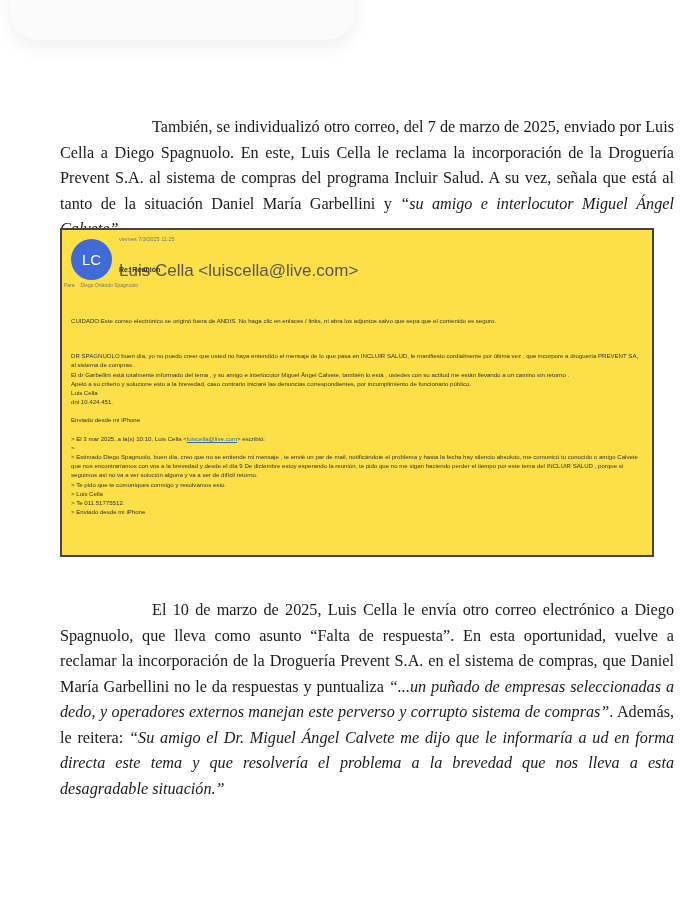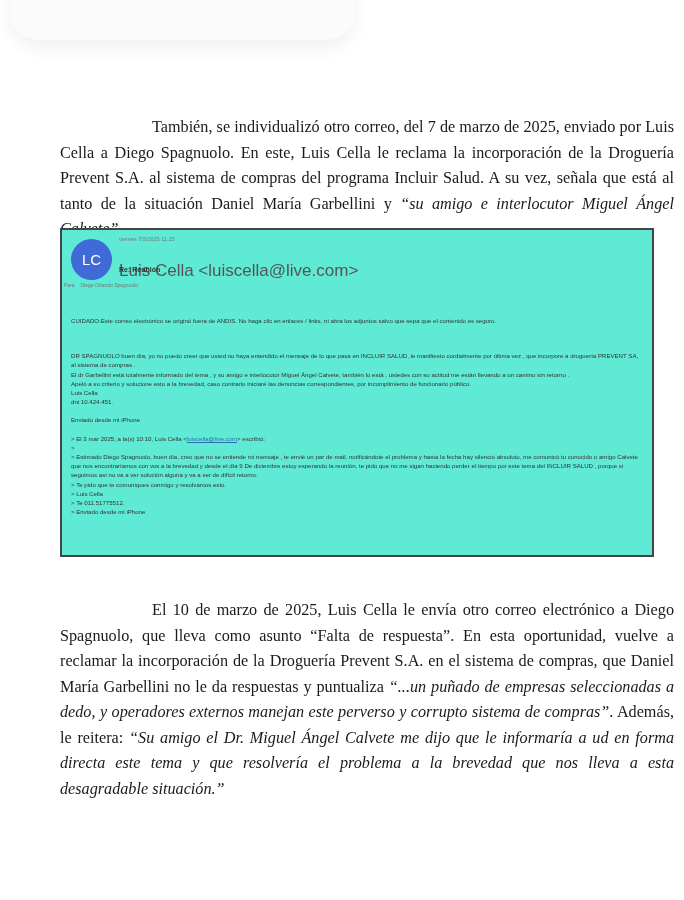--- a/index.html
+++ b/index.html
@@ -17,21 +17,21 @@
     font-size: 16.2px; line-height: 25.5px; text-align: justify; margin: 0;
   }
   .para .indent { display: inline-block; width: 92px; }
   .para1 { top: 115px; }
   .para2 { top: 598px; }
   .para i { font-style: italic; }
   .para b { font-weight: normal; }
 
   .email-box {
     position: absolute; left: 60px; top: 228px; width: 590px; height: 325px;
-    border: 2px solid #444; border-top-width: 2px; background: #5eead4;
+    border: 2px solid #444; border-top-width: 2px; background: #fde047;
     font-family: "Liberation Sans", sans-serif; color: #333;
     overflow: hidden;
   }
   .avatar {
     position: absolute; left: 9px; top: 9px; width: 41px; height: 41px; border-radius: 50%;
     background: #3f6ad8; color: #fff; font-size: 15px; display: flex; align-items: center; justify-content: center;
   }
   .email-date { position: absolute; left: 57px; top: 6px; font-size: 5.5px; color: #777; }
   .email-from { position: absolute; left: 57px; top: 31px; font-size: 17px; color: #555; }
   .email-subject { position: absolute; left: 57px; top: 36px; font-size: 7px; font-weight: bold; color: #333; }

